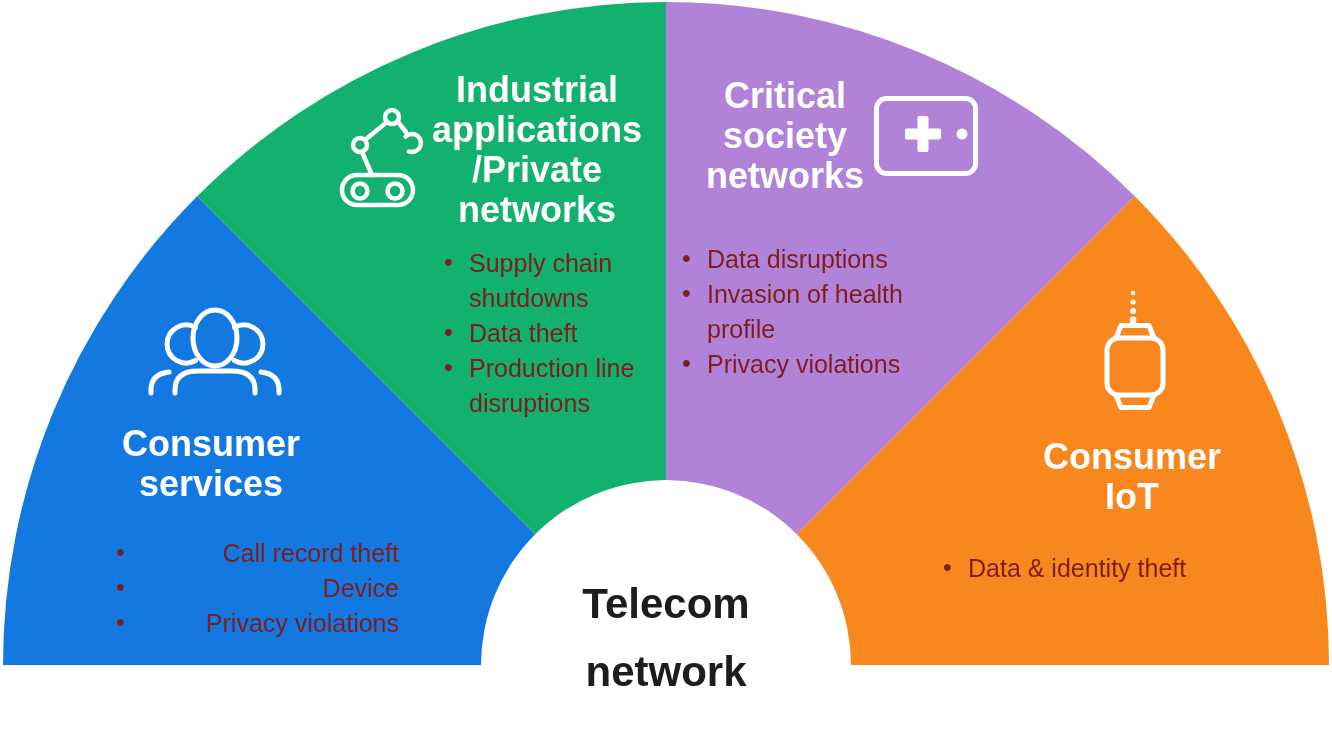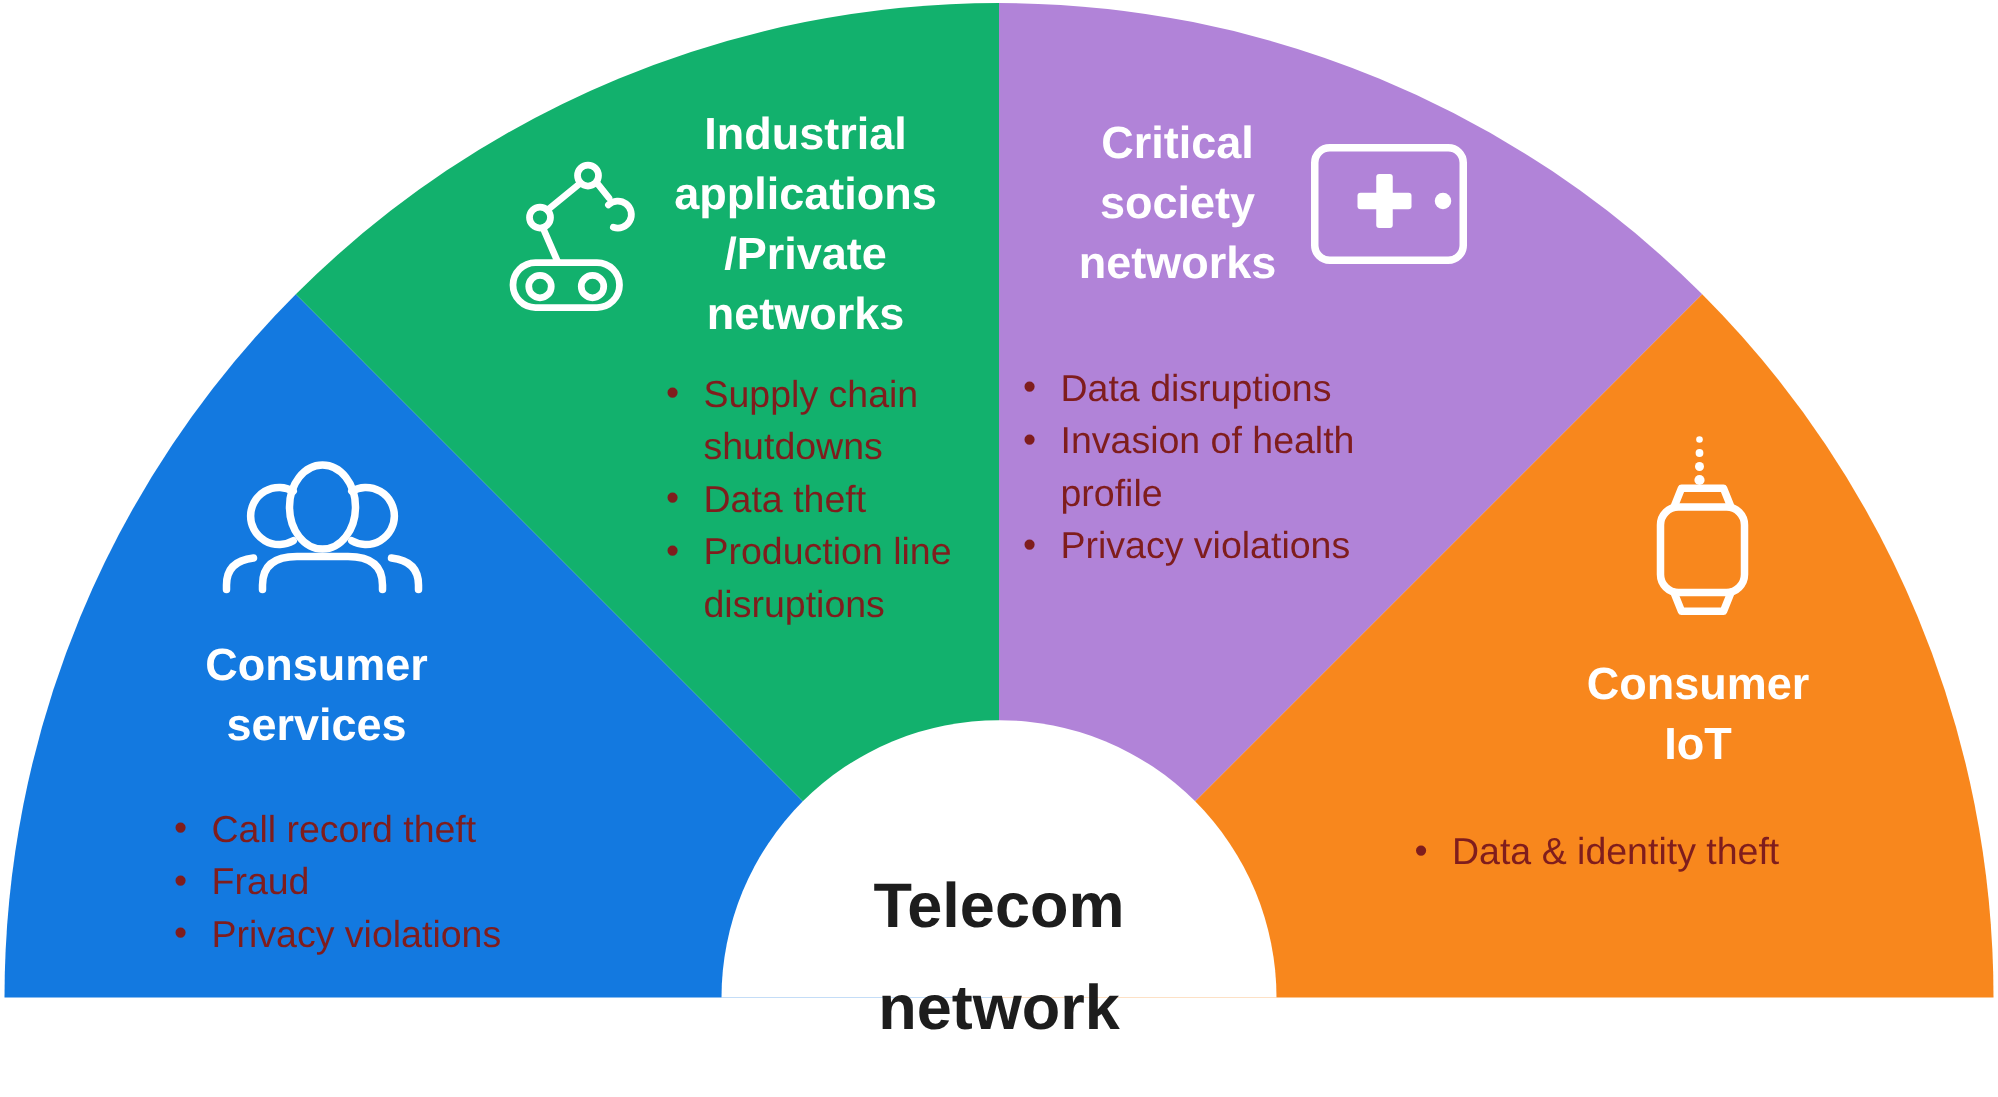--- a/index.html
+++ b/index.html
@@ -4,21 +4,21 @@
 <style>
   html,body { margin:0; padding:0; background:#ffffff; }
   .canvas {
     position:relative; width:1332px; height:731px; overflow:hidden;
     background:#ffffff; font-family:"Liberation Sans", sans-serif;
   }
   .wedges { position:absolute; left:0; top:0; }
   .abs { position:absolute; }
   .section-title {
     position:absolute; color:#ffffff; font-weight:bold;
-    font-size:30px; line-height:40px; text-align:center; white-space:pre-line;
+    font-size:36px; line-height:40px; text-align:center; white-space:pre-line;
   }
   .bullets {
     position:absolute; list-style:none; margin:0; padding:0;
     color:#7f1d1d; font-size:25px; line-height:35px; font-weight:400;
   }
   .bullets li { position:relative; padding-left:27px; }
   .bullets li::before { content:"\2022"; position:absolute; left:2px; top:-1px; font-size:25px; }
   .center-label {
     position:absolute; left:513px; top:570px; width:306px;
     color:#1d1d1d; font-weight:bold; font-size:42px; line-height:68px;
@@ -47,23 +47,23 @@
       <ellipse class="st" cx="67" cy="32" rx="22" ry="28"></ellipse>
       <path class="st" d="M 47.5 21.5 A 19 19 0 1 0 47.5 54.5"></path>
       <path class="st" d="M 86.5 21.5 A 19 19 0 1 1 86.5 54.5"></path>
       <path class="st" d="M 27 87 L 27 84 Q 27 65 50 65 L 84 65 Q 107 65 107 84 L 107 87"></path>
       <path class="st" d="M 3 87 L 3 84 Q 3 68 21 66"></path>
       <path class="st" d="M 131 87 L 131 84 Q 131 68 113 66"></path>
     </svg>
   </div>
   <div class="section-title" style="left:71px; top:424px; width:280px;">Consumer
 services</div>
-  <ul class="bullets" style="left:114px; top:536px; width:285px;">
+  <ul class="bullets" style="left:114px; top:536px; width:285px;text-align:right;">
     <li>Call record theft</li>
-    <li>Fraud</li>
+    <li>Device</li>
     <li>Privacy violations</li>
   </ul>
 
   <div class="abs icon" style="left:338px; top:105px;">
     <svg width="92" height="105" viewBox="0 0 92 105">
       <rect class="st45" x="4" y="70" width="71" height="30" rx="15"></rect>
       <circle class="st45" cx="22" cy="86" r="7.5"></circle>
       <circle class="st45" cx="57" cy="86" r="7.5"></circle>
       <circle class="st45" cx="22" cy="40" r="7"></circle>
       <circle class="st45" cx="54" cy="12" r="7"></circle>

